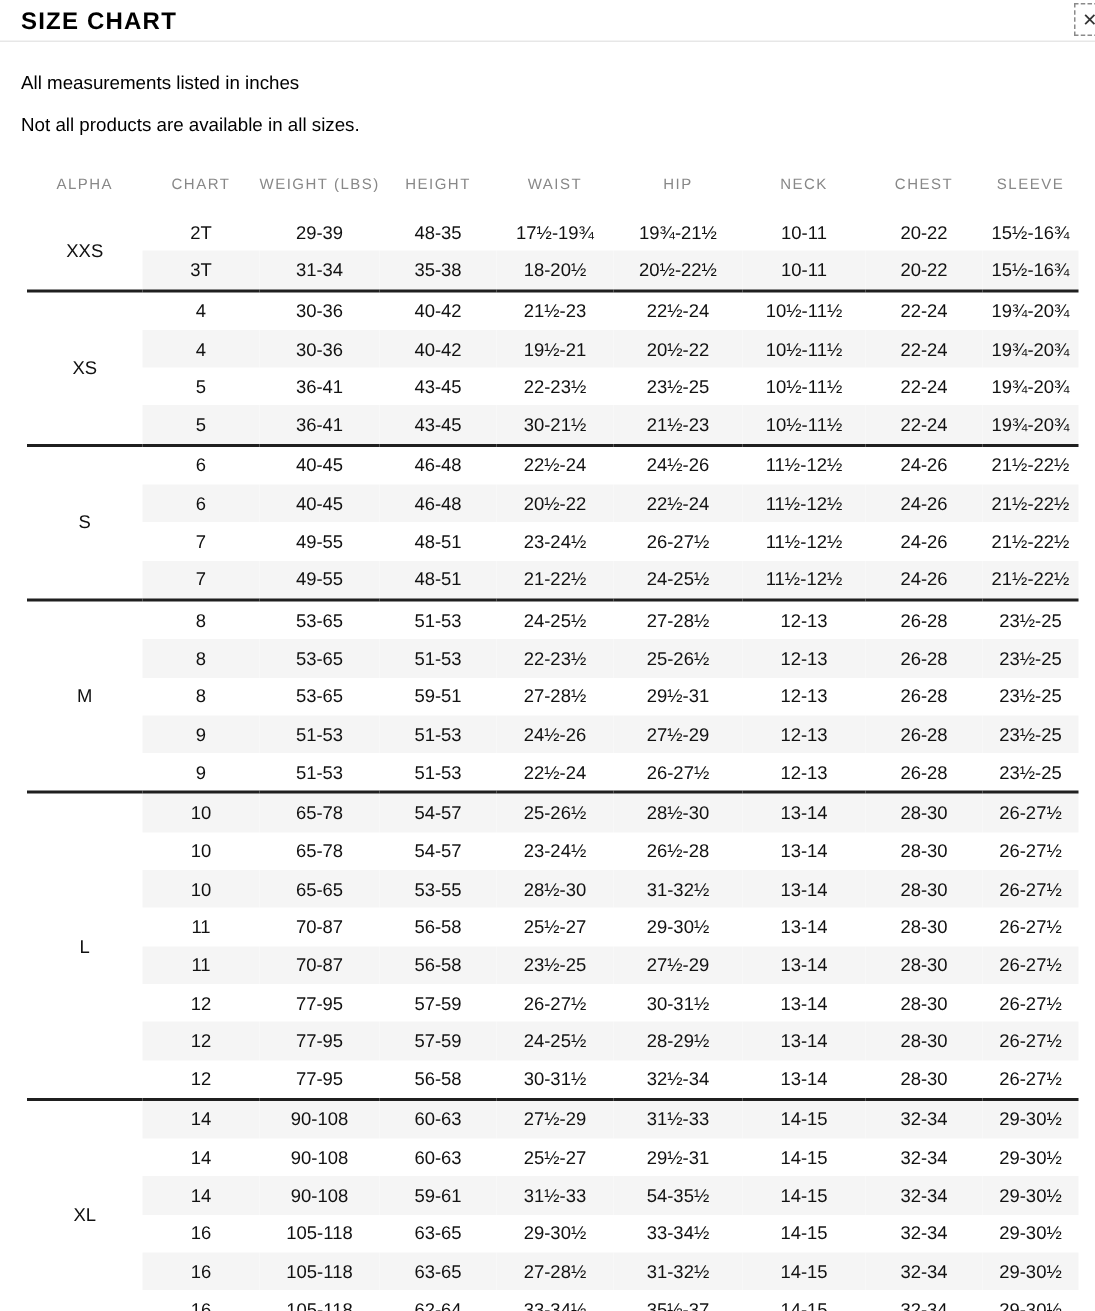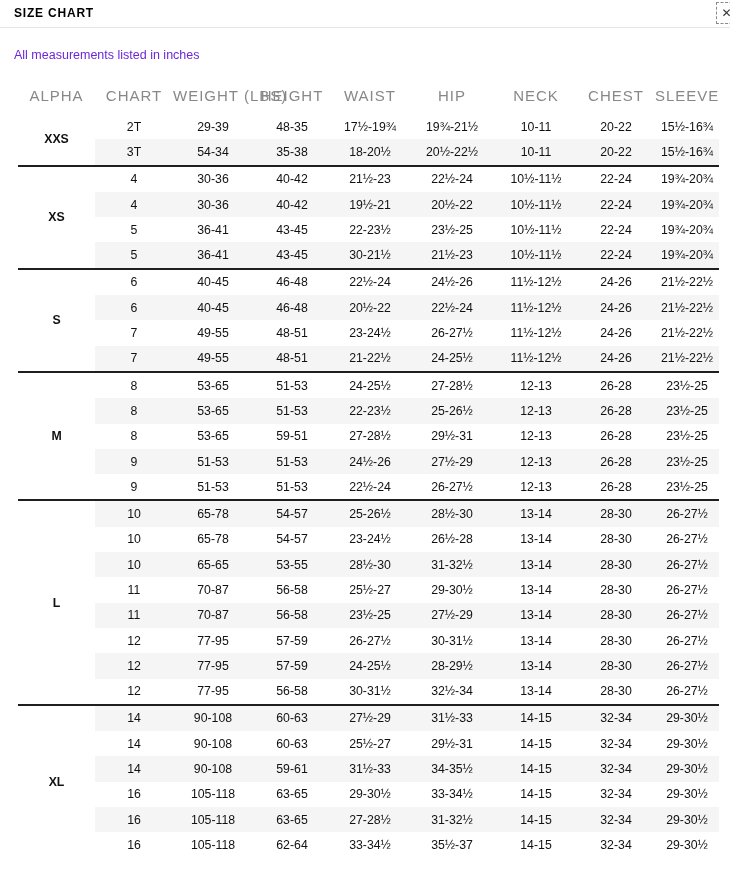--- a/index.html
+++ b/index.html
@@ -5,62 +5,63 @@
   html, body { margin: 0; padding: 0; }
   body {
     width: 730px; height: 874px; overflow: hidden; position: relative;
     background: #ffffff; color: #111;
     font-family: "Liberation Sans", sans-serif;
     --stripe: #f5f5f5; --group-divider: #1f1f1f; --header-text: #888888; --title-divider: #e7e7e7;
   }
   .modal-header { position: relative; height: 27px; border-bottom: 1px solid var(--title-divider); }
   .modal-title {
     position: absolute; left: 14px; top: 6px;
-    font-size: 12px; font-weight: bold; letter-spacing: 0.8px; color: #000;
+    font-size: 16px; font-weight: bold; letter-spacing: 0.8px; color: #000;
   }
   .close-button {
     position: absolute; right: -7px; top: 2px; width: 21px; height: 22px;
     border: 1px dashed #8a8a8a; background: #fff; color: #333;
     font-size: 12px; line-height: 20px; text-align: center; padding: 0; cursor: pointer;
     font-family: "Liberation Sans", sans-serif;
   }
   .notes { padding: 20px 0 0 14px; }
-  .notes p { margin: 0 0 14px 0; font-size: 12.5px; color: #6d28d9; }
+  .notes p { margin: 0 0 14px 0; font-size: 12.5px; color: #000000; }
 
   table.size-table {
     border-collapse: collapse; table-layout: fixed;
     margin-left: 18px; width: 701px;
   }
   .size-table th {
     font-weight: normal; color: var(--header-text);
-    font-size: 15px; letter-spacing: 1px;
+    font-size: 10px; letter-spacing: 1px;
     height: 38px; vertical-align: middle; text-align: center;
     padding: 0; white-space: nowrap;
   }
   .size-table td {
     text-align: center; vertical-align: middle;
     font-size: 12.3px; color: #111;
     height: 25.3px; padding: 0; white-space: nowrap;
   }
   .size-table td.striped { background: var(--stripe); }
-  .size-table td.alpha { background: #ffffff; font-size: 12.3px; font-weight: bold; }
+  .size-table td.alpha { background: #ffffff; font-size: 12.3px; }
   .size-table tr.group-start td { border-top: 2px solid var(--group-divider); }
 </style>
 </head>
 <body style="--stripe: #f5f5f5; --group-divider: #1f1f1f; --header-text: #888888; --title-divider: #e7e7e7;">
 
 <div class="modal-header">
   <div class="modal-title">SIZE CHART</div>
   <button class="close-button">
     <span>✕</span>
   </button>
 </div>
 
 <div class="notes">
   <p>All measurements listed in inches</p>
+  <p>Not all products are available in all sizes.</p>
 </div>
 
 <table class="size-table">
   <colgroup>
     <col style="width:77px">
       <col style="width:78px">
       <col style="width:80px">
     <col style="width:78px">
       <col style="width:78px">
       <col style="width:86px">
@@ -88,21 +89,21 @@
         <td>29-39</td>
         <td>48-35</td>
         <td>17½-19¾</td>
         <td>19¾-21½</td>
         <td>10-11</td>
         <td>20-22</td>
         <td>15½-16¾</td>
       </tr>
       <tr>
         <td class="striped">3T</td>
-        <td class="striped">54-34</td>
+        <td class="striped">31-34</td>
         <td class="striped">35-38</td>
         <td class="striped">18-20½</td>
         <td class="striped">20½-22½</td>
         <td class="striped">10-11</td>
         <td class="striped">20-22</td>
         <td class="striped">15½-16¾</td>
       </tr>
       <tr class="group-start">
         <td class="alpha" rowspan="4">XS</td>
         <td>4</td>
@@ -336,21 +337,21 @@
         <td>29½-31</td>
         <td>14-15</td>
         <td>32-34</td>
         <td>29-30½</td>
       </tr>
       <tr>
         <td class="striped">14</td>
         <td class="striped">90-108</td>
         <td class="striped">59-61</td>
         <td class="striped">31½-33</td>
-        <td class="striped">34-35½</td>
+        <td class="striped">54-35½</td>
         <td class="striped">14-15</td>
         <td class="striped">32-34</td>
         <td class="striped">29-30½</td>
       </tr>
       <tr>
         <td>16</td>
         <td>105-118</td>
         <td>63-65</td>
         <td>29-30½</td>
         <td>33-34½</td>

